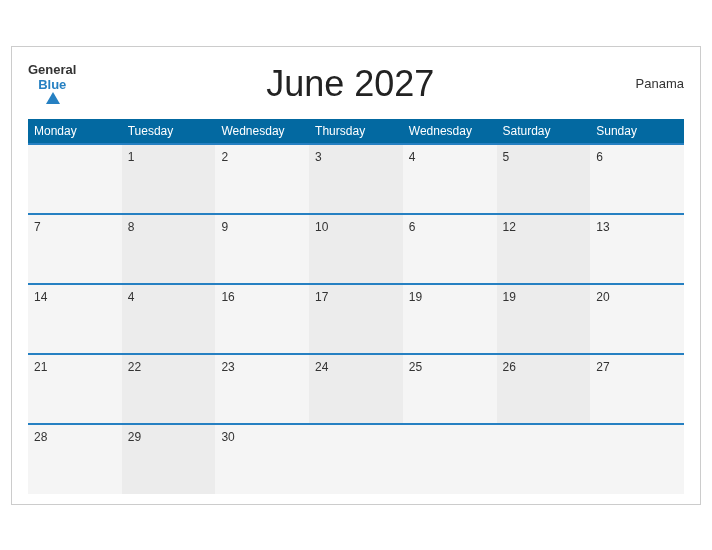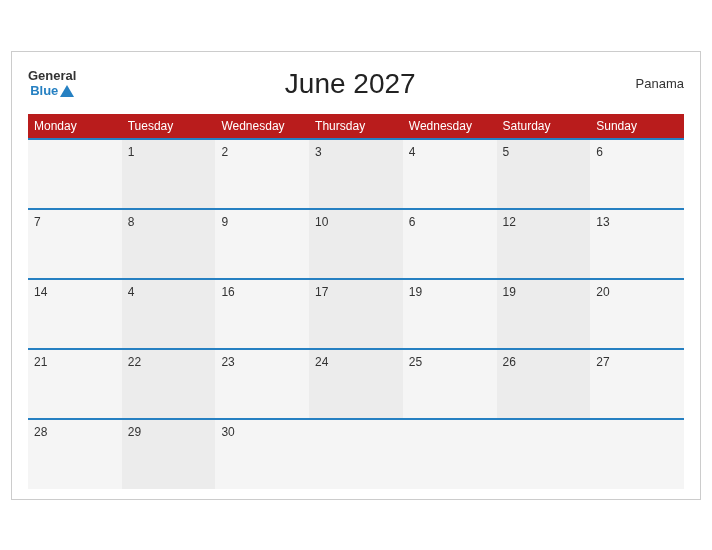--- a/index.html
+++ b/index.html
@@ -35,49 +35,50 @@
       color: #333;
       line-height: 1.1;
     }
     .logo-blue {
       font-size: 13px;
       font-weight: bold;
       color: #2680c2;
       line-height: 1.1;
       display: flex;
       align-items: center;
+      flex-direction: column;
     }
     .logo-triangle {
       width: 0;
       height: 0;
       border-left: 7px solid transparent;
       border-right: 7px solid transparent;
       border-bottom: 12px solid #2680c2;
       margin-left: 2px;
       display: inline-block;
     }
     .cal-title {
-      font-size: 28px;
+      font-size: 36px;
       font-weight: normal;
       color: #222;
       text-align: center;
       flex: 1;
     }
     .cal-country {
       font-size: 13px;
       color: #333;
       text-align: right;
       min-width: 60px;
     }
     .cal-grid {
       width: 100%;
       border-collapse: collapse;
     }
     .cal-grid thead tr {
-      background: #b91c1c;
+      background: #0369a1;
     }
     .cal-grid thead th {
       color: #fff;
       font-size: 12px;
       font-weight: normal;
       padding: 5px 6px;
       text-align: left;
       border: none;
     }
     .cal-grid tbody tr {

